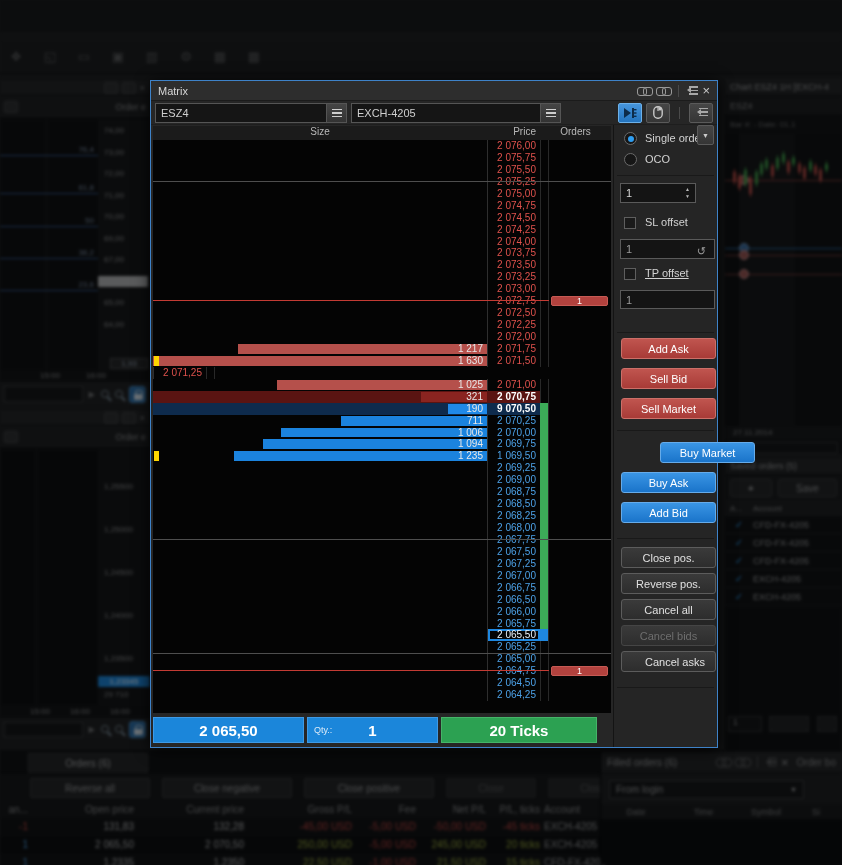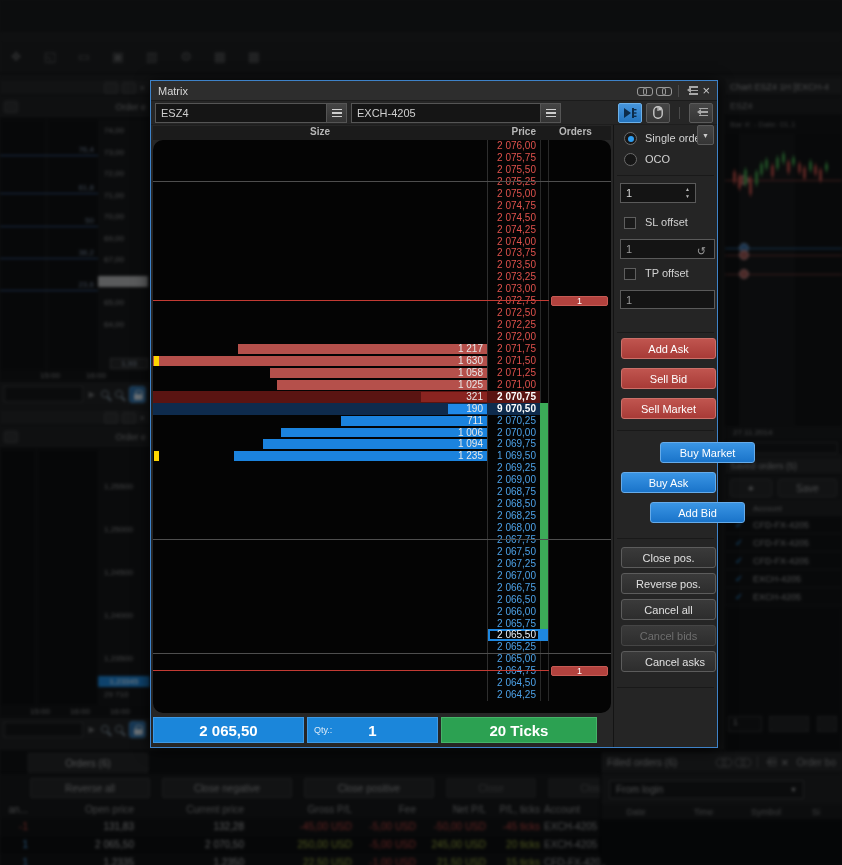--- a/index.html
+++ b/index.html
@@ -60,25 +60,25 @@
   .m-toolbar{height:24px;display:flex;align-items:center;padding:0 4px;gap:4px;border-bottom:1px solid #1e1e1e;}
   .combo{display:flex;height:20px;}
   .combo .val{background:#151515;border:1px solid #555;border-right:none;color:#cfcfcf;font-size:11px;
               padding:0 5px;display:flex;align-items:center;}
   .combo .lbtn{width:21px;background:linear-gradient(#454545,#333);border:1px solid #555;display:flex;align-items:center;justify-content:center;}
   .bars{width:10px;height:8px;background:repeating-linear-gradient(to bottom,#cfcfcf 0 1.5px,transparent 1.5px 3.5px);}
   .tbtn{width:24px;height:20px;border:1px solid #5a5a5a;background:linear-gradient(#464646,#353535);
         display:flex;align-items:center;justify-content:center;border-radius:2px;}
   .tbtn.active{background:linear-gradient(#4695dc,#2373bd);border-color:#6cb0e8;}
   .m-head{position:absolute;left:2px;top:45px;width:458px;height:14px;background:#1b1b1b;display:flex;
-          color:#b8b8b8;font-size:10px;font-weight:bold;}
+          color:#b8b8b8;font-size:10px;font-weight:normal;}
   .mh-size{width:334px;text-align:center;}
   .mh-price{width:53px;text-align:right;padding-right:4px;}
   .mh-orders{width:71px;text-align:center;}
-  #ladder{position:absolute;left:2px;top:59px;width:458px;height:573px;background:#040404;border-radius:10px;}
+  #ladder{position:absolute;left:2px;top:59px;width:458px;height:573px;background:#040404;}
   .mrow{display:flex;height:11.9375px;position:relative;font-size:10px;line-height:11.5px;}
   .cs{width:334px;position:relative;}
   .bar{position:absolute;right:0;top:1px;bottom:1px;}
   .ab{background:#b5504b;}
   .bb{background:#1b83de;}
   .sz{position:absolute;right:4px;top:0;color:#e8e8e8;}
   .cp{width:53px;text-align:right;padding-right:4px;border-left:1px solid #2e2e2e;}
   .pa{color:#e0524d;}
   .pb{color:#4da2e8;}
   .cg{width:8px;border-left:1px solid #282828;}
@@ -604,24 +604,20 @@
         <div class="cs">
           <div class="bar ab" style="width: 100%;"></div>
           <span class="sz">1 630</span>
           <div class="yl"></div>
         </div>
         <div class="cp pa">2 071,50</div>
         <div class="cg"></div>
         <div class="co"></div>
       </div>
       <div class="mrow">
-        <div class="cs">
-          <div class="bar ab" style="width: 64.908%;"></div>
-          <span class="sz">1 058</span>
-        </div>
         <div class="cp pa">2 071,25</div>
         <div class="cg"></div>
         <div class="co"></div>
       </div>
       <div class="mrow">
         <div class="cs">
           <div class="bar ab" style="width: 62.8834%;"></div>
           <span class="sz">1 025</span>
         </div>
         <div class="cp pa">2 071,00</div>
@@ -837,33 +833,33 @@
     <div class="prow" style="top:92px;height:14px;">
       <span class="cb"></span>
       <span class="plabel" style="top:-1px;">SL offset</span>
     </div>
     <div class="numin" style="left:6px;top:114px;width:95px;height:20px;color:#9a9a9a;">
       <span>1</span>
       <span class="hook">↺</span>
     </div>
     <div class="prow" style="top:143px;height:14px;">
       <span class="cb"></span>
-      <span class="plabel" style="top:-1px;">TP offset</span>
+      <span class="plabel" style="top:-1px;text-decoration:underline;">TP offset</span>
     </div>
     <div class="numin" style="left:6px;top:165px;width:95px;height:19px;color:#9a9a9a;">
       <span>1</span>
     </div>
     <div class="psep" style="top:207px;"></div>
     <div class="pbtn red" style="top:213px;">Add Ask</div>
     <div class="pbtn red" style="top:243px;">Sell Bid</div>
     <div class="pbtn red" style="top:273px;">Sell Market</div>
     <div class="psep" style="top:305px;"></div>
     <div class="pbtn blue" style="top:317px;margin-left:39px;">Buy Market</div>
     <div class="pbtn blue" style="top:347px;">Buy Ask</div>
-    <div class="pbtn blue" style="top:377px;margin-left:29px;">Add Bid</div>
+    <div class="pbtn blue" style="top:377px;">Add Bid</div>
     <div class="psep" style="top:413px;"></div>
     <div class="pbtn gray" style="top:422px;">Close pos.</div>
     <div class="pbtn gray" style="top:448px;">Reverse pos.</div>
     <div class="pbtn gray" style="top:474px;">Cancel all</div>
     <div class="pbtn gray off" style="top:500px;">Cancel bids</div>
     <div class="pbtn gray" style="top:526px;padding-left:13px;">Cancel asks</div>
     <div class="psep" style="top:562px;"></div>
   </div>
 </div>
 

